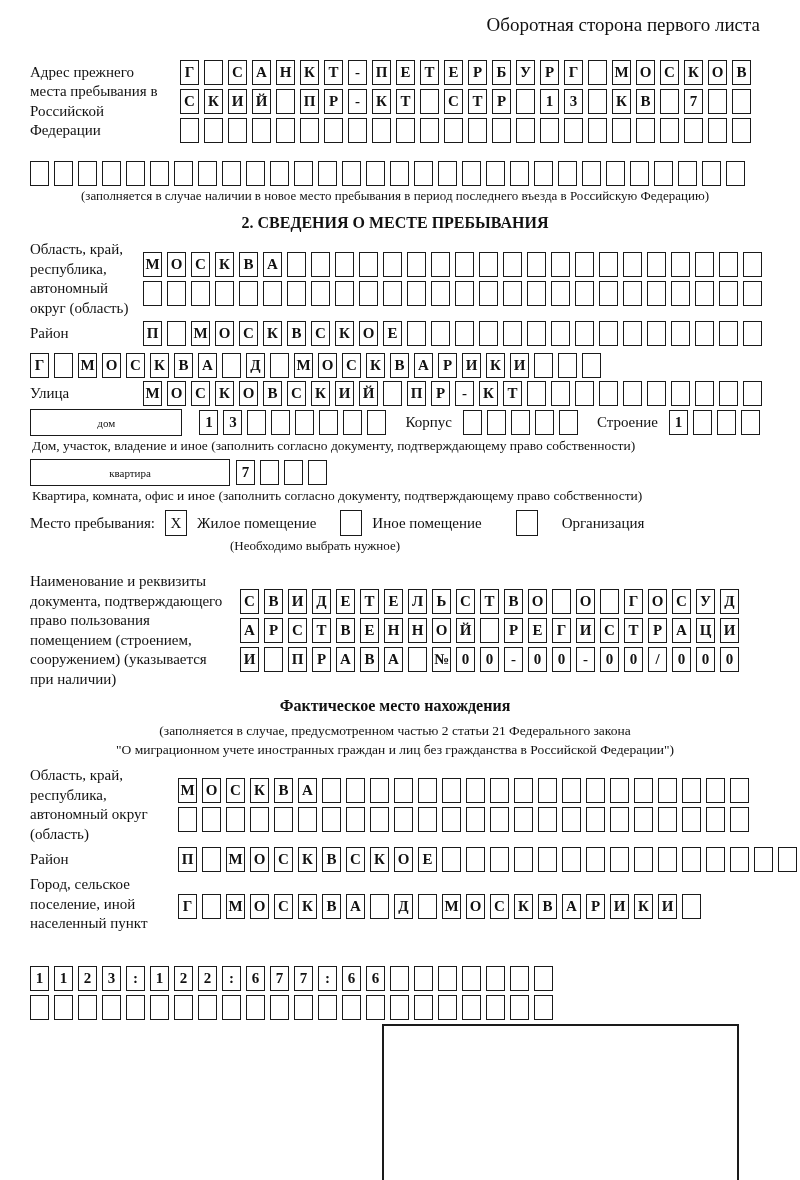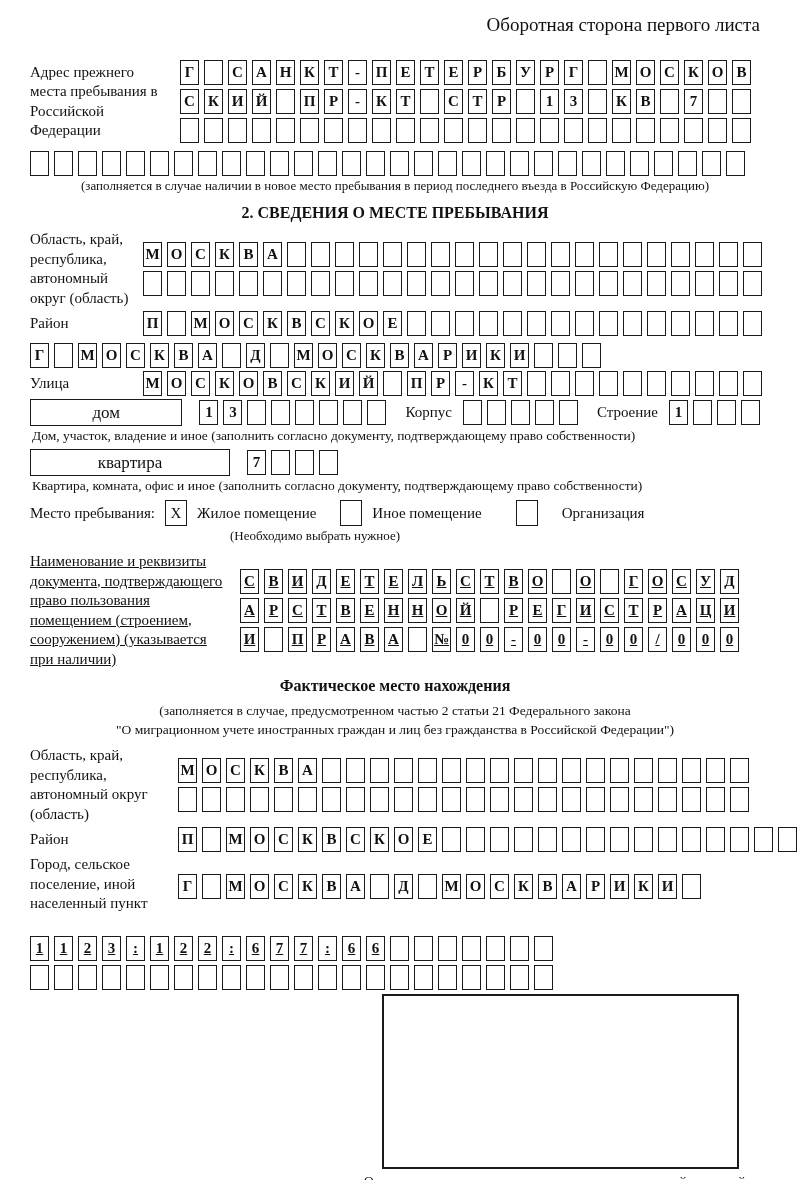--- a/index.html
+++ b/index.html
@@ -28,36 +28,36 @@
   .w210{flex:0 0 210px;}
   .w183{flex:0 0 183px;}
 
   .caption{font-size:13px;text-align:center;margin:2px 0 6px 0;}
   .caption-left{font-size:13.5px;text-align:left;margin:1px 0 5px 2px;}
   .section-title{font-size:16px;font-weight:bold;text-align:center;margin:10px 0 8px 0;}
 
   .houser{display:flex;align-items:center;gap:5px;margin-bottom:2px;}
   .widebox{
     height:27px;border:1.6px solid #1a1a1a;box-sizing:border-box;
-    display:flex;align-items:center;justify-content:center;font-size:17px;
+    display:flex;align-items:center;justify-content:center;font-size:11px;
   }
   .box-dom{width:165px;margin-right:12px;}
-  .box-kv{width:200px;margin-right:12px;text-align:center;}
+  .box-kv{width:200px;margin-right:1px;text-align:center;}
   .inline-lbl{font-size:15px;margin:0 6px 0 14px;}
 
   .stay{display:flex;align-items:center;gap:10px;font-size:15px;margin:6px 0 2px 0;}
   .cb{flex:0 0 auto;width:22px;height:26px;border:1.6px solid #1a1a1a;box-sizing:border-box;
       display:flex;align-items:center;justify-content:center;font-size:15px;}
 
   .bottom{display:flex;justify-content:flex-end;margin-top:4px;}
   .bottom-col{width:400px;display:flex;flex-direction:column;align-items:center;}
   .mark-box{width:357px;height:175px;border:2px solid #1a1a1a;box-sizing:border-box;}
   .mark-caption{font-size:14px;text-align:center;line-height:1.4;margin-top:4px;width:400px;}
   .fact-cap{font-size:13.5px;text-align:center;margin:0 0 3px 0;}
-  .mt8{margin-top:8px;} .mt4{margin-top:8px;text-decoration:underline;}
+  .mt8{margin-top:8px;} .mt4{margin-top:18px;}
 </style>
 </head>
 <body>
 
 <div class="page">
 
   <div class="header-note">Оборотная сторона первого листа</div>
 
   <div class="field">
     <div class="flabel w150">Адрес прежнего места пребывания в Российской Федерации</div>

